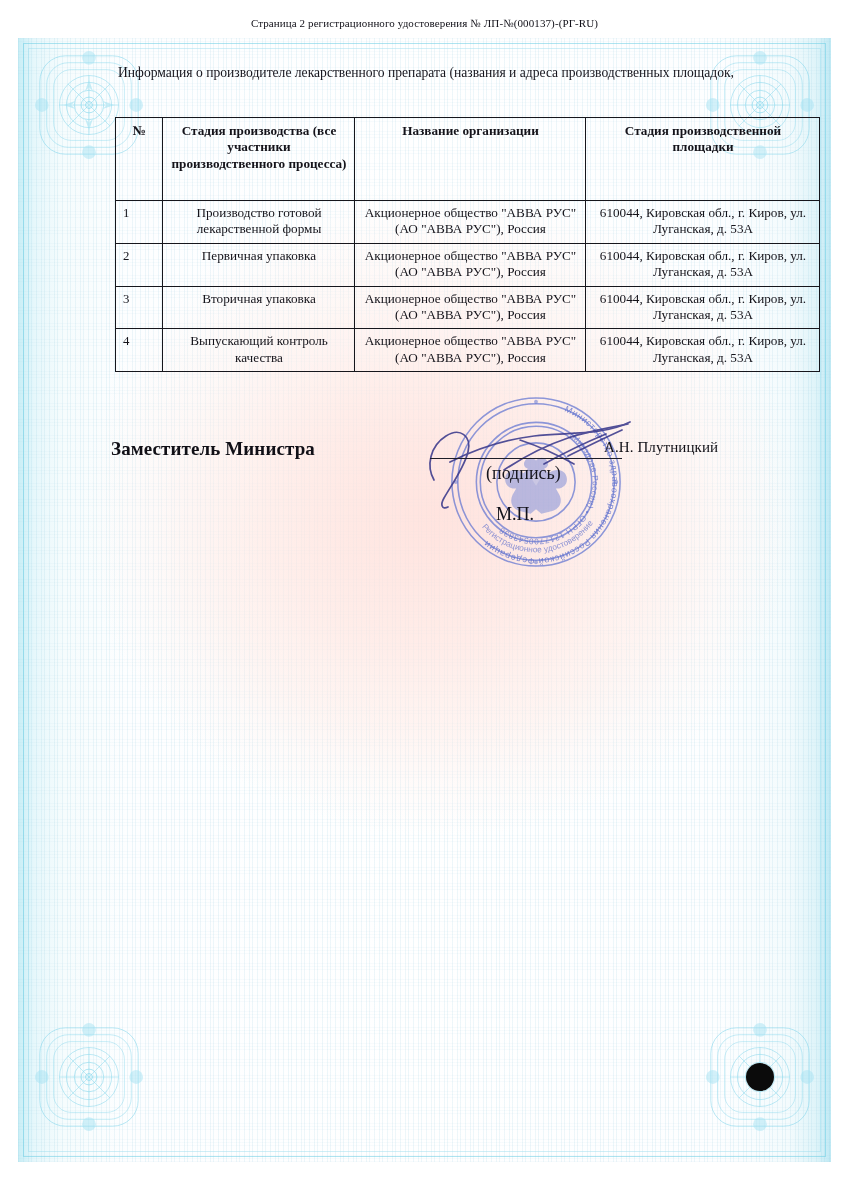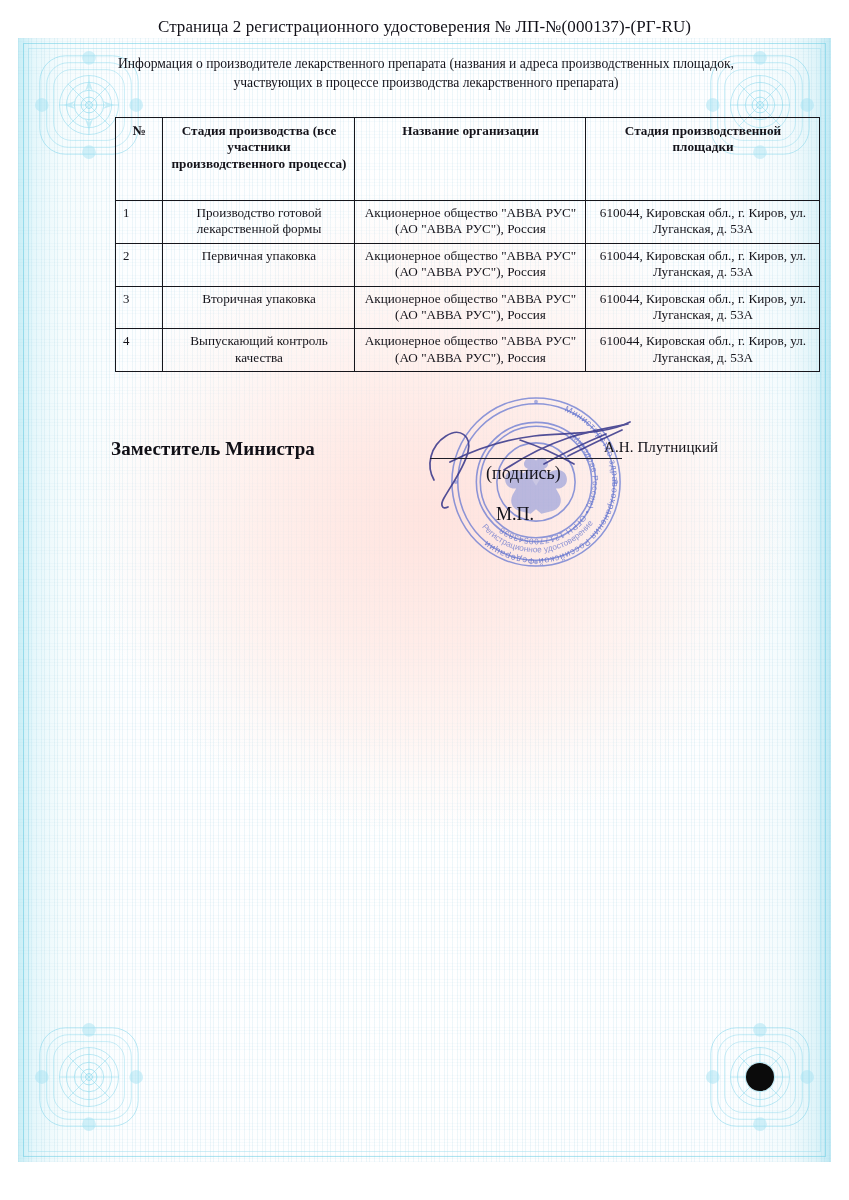--- a/index.html
+++ b/index.html
@@ -20,21 +20,21 @@
   }
 
   
   .page-header {
     position: absolute;
     top: 17px;
     left: 0;
     width: 849px;
     text-align: center;
     font-family: "Liberation Serif", serif;
-    font-size: 17px;
+    font-size: 11px;
     color: #111018;
     letter-spacing: 0.1px;
     white-space: nowrap;
     z-index: 30;
   }
 
   
   .sheet {
     position: absolute;
     left: 18px;
@@ -117,21 +117,21 @@
     left: 0;
     top: 0;
     width: 813px;
     height: 1124px;
     z-index: 10;
   }
 
   .subtitle {
     position: absolute;
     left: 78px;
-    top: 16px;
+    top: 25px;
     width: 660px;
     text-align: center;
     font-size: 13.6px;
     line-height: 19px;
     color: #15141c;
   }
   .subtitle .l2 { display: block; }
 
   
   .mfg-table {
@@ -340,21 +340,20 @@
           <circle cx="108" cy="60" r="7"></circle>
       </g>
     </svg>
 
     <div class="security-dot" style="right: 57px; bottom: 71px;"></div>
 
     <div class="doc-body">
 
       <div class="subtitle">
         <span>Информация о производителе лекарственного препарата (названия и адреса производственных площадок,</span>
-        <span class="l2">участвующих в процессе производства лекарственного препарата)</span>
       </div>
 
       <table class="mfg-table">
         <thead>
           <tr>
             <th class="col-no hdr-no hdr-tall">№</th>
             <th class="col-stage hdr-tall">Стадия производства (все участники производственного процесса)</th>
             <th class="col-org hdr-tall">Название организации</th>
             <th class="col-addr hdr-tall">Стадия производственной площадки</th>
           </tr>

